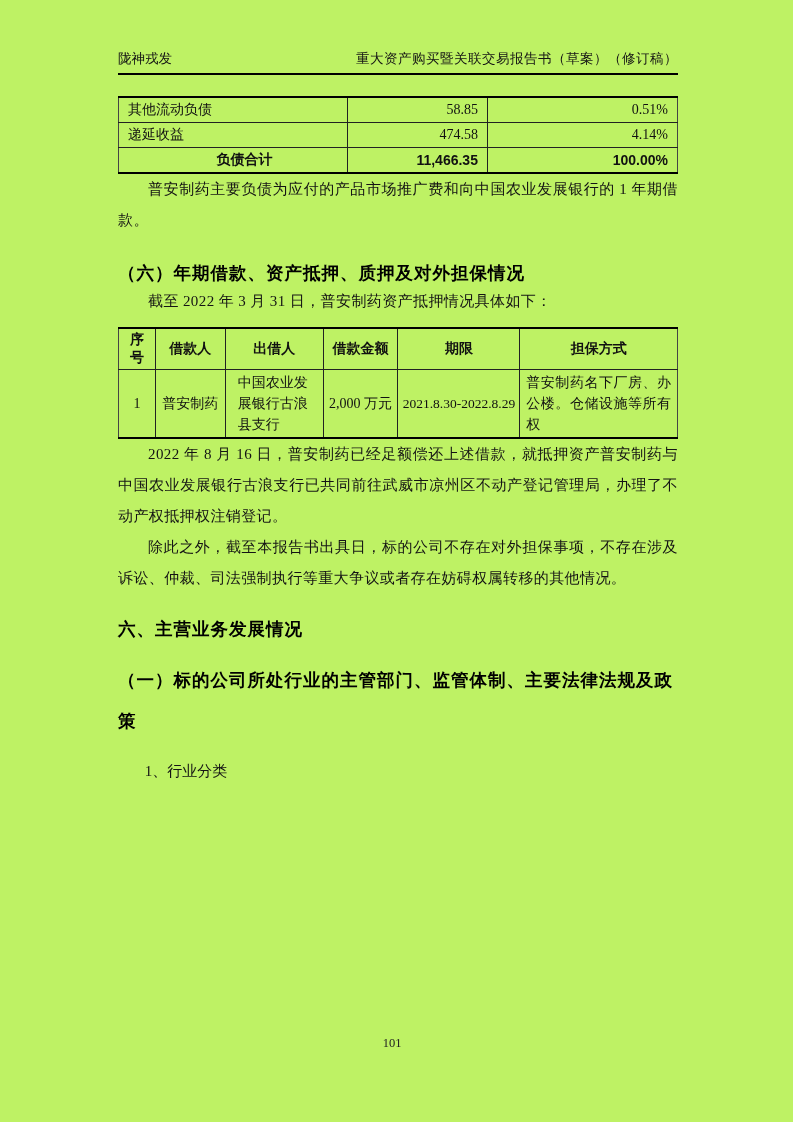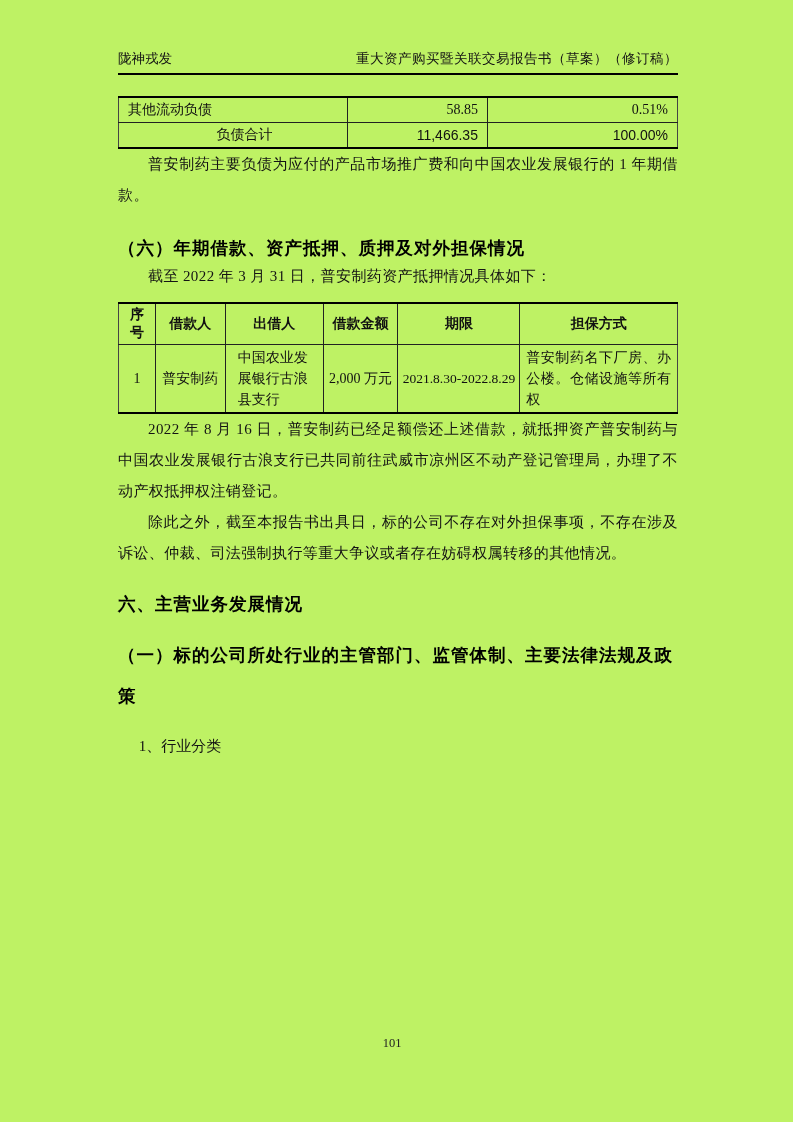--- a/index.html
+++ b/index.html
@@ -39,21 +39,21 @@
   .fin-table td {
     border: 1px solid #222;
     border-top-width: 1px;
     height: 24px;
     padding: 0 9px;
     vertical-align: middle;
   }
   .fin-table tr td:first-child { border-left: 1px solid #444; }
   .fin-table tr td:last-child { border-right: 1px solid #444; }
   .fin-table .num { text-align: right; }
-  .fin-table .total td { font-weight: 400; font-family: "Liberation Sans", "DejaVu Sans", sans-serif; padding-left: 32px; }
+  .fin-table .total td { font-weight: 700; font-family: "Liberation Sans", "DejaVu Sans", sans-serif; padding-left: 32px; }
   .fin-table .total .label { text-align: center; }
 
   .pledge-table { margin-top: 10px; border-top: 2.5px solid #000; border-bottom: 2.5px solid #000; }
   .pledge-table th, .pledge-table td {
     border: 1px solid #222;
     padding: 2px 4px;
     vertical-align: middle;
   }
   .pledge-table tr > *:first-child { border-left: 1px solid #444; }
   .pledge-table tr > *:last-child { border-right: 1px solid #444; }
@@ -78,21 +78,21 @@
   }
   .h-bold {
     font-family: "Liberation Sans", "DejaVu Sans", sans-serif;
     font-weight: 700;
     color: #000;
     margin: 0;
   }
   .h-sub { font-size: 17.5px; line-height: 26px; letter-spacing: 1px; }
   .h-chapter { font-size: 17.5px; line-height: 26px; letter-spacing: 1px; }
   .h-sub2 { font-size: 17.5px; line-height: 41px; letter-spacing: 1px; }
-  .h-item { font-size: 15px; font-weight: 400; line-height: 31px; text-indent: 1.25em; margin: 2px; }
+  .h-item { font-size: 15px; font-weight: 400; line-height: 31px; text-indent: 1.25em; margin: 8px; }
 
   .mt-para1 { margin-top: 6px; }
   .mt-h6 { margin-top: 24px; }
   .mt-asof { margin-top: 10px; }
   .mt-reg { margin-top: 6px; }
   .mt-rep { margin-top: 8px; }
   .mt-oth { margin-top: 12px; }
   .mt-ch { margin-top: 22px; }
   .mt-sub { margin-top: 18px; }
   .mt-item { margin-top: 14px; }
@@ -121,20 +121,25 @@
     <colgroup>
         <col style="width:41%">
         <col style="width:25%">
         <col style="width:34%">
       </colgroup>
     <tbody>
       <tr>
         <td>其他流动负债</td>
         <td class="num">58.85</td>
         <td class="num">0.51%</td>
+      </tr>
+      <tr>
+        <td>递延收益</td>
+        <td class="num">474.58</td>
+        <td class="num">4.14%</td>
       </tr>
       <tr class="total">
         <td class="label">负债合计</td>
         <td class="num">11,466.35</td>
         <td class="num">100.00%</td>
       </tr>
     </tbody>
   </table>
 
   <p class="body mt-para1">普安制药主要负债为应付的产品市场推广费和向中国农业发展银行的 1 年期借款。</p>

